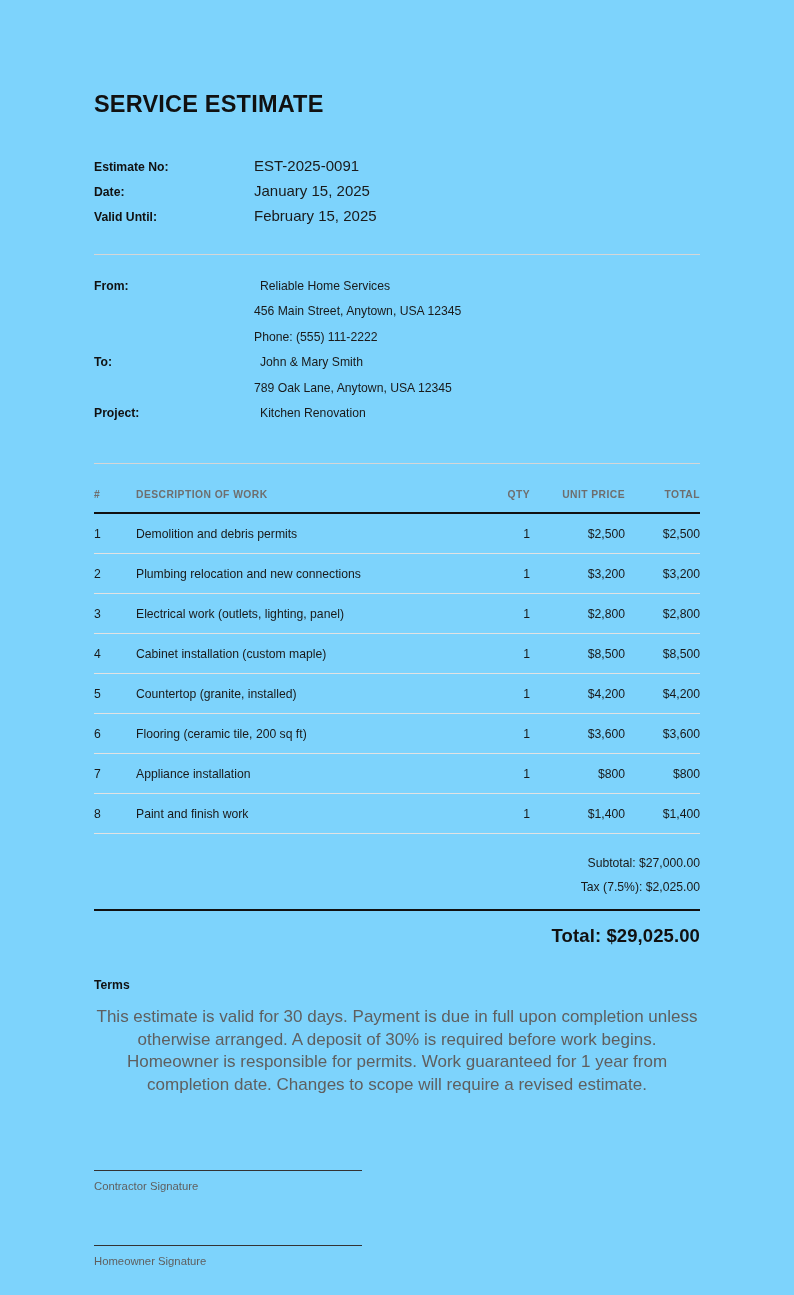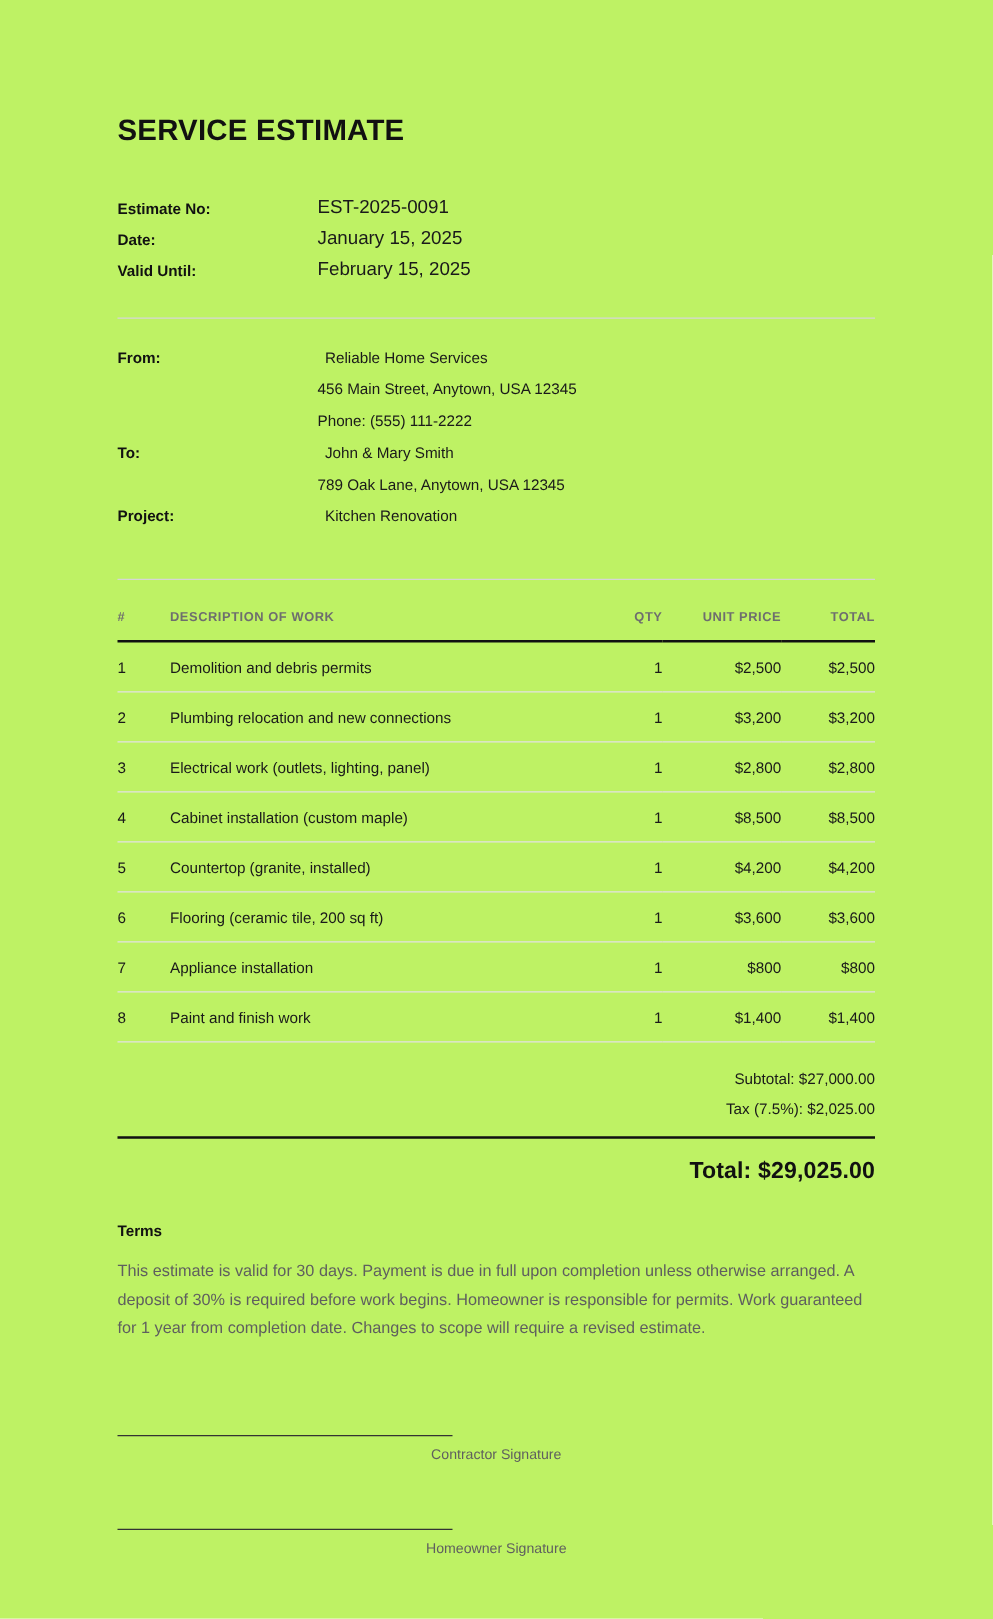--- a/index.html
+++ b/index.html
@@ -13,21 +13,21 @@
     font-family: "Liberation Sans", sans-serif;
     color: #111111;
     -webkit-font-smoothing: antialiased;
   }
   .page {
     position: relative;
     width: 794px;
     height: 1295px;
     box-sizing: border-box;
     padding: 0 94px;
-    background: #bef264;
+    background: #7dd3fc;
   }
 
   
   .doc-title {
     margin: 0;
     padding-top: 93px;
     font-size: 23.5px;
     font-weight: bold;
     letter-spacing: 0.2px;
     color: #111111;
@@ -149,31 +149,30 @@
     width: 606px;
   }
   .terms-heading {
     margin: 0;
     font-size: 12.2px;
     font-weight: bold;
     color: #111111;
   }
   .terms-body {
     margin: 14px 0 0 0;
-    font-size: 13px;
+    font-size: 17px;
     line-height: 22.5px;
     color: #5f5f5f;
-    text-align: left;
+    text-align: center;
   }
 
   
   .signatures {
     margin-top: 74px;
     width: 606px;
-    text-align: center;
   }
   .sig-block + .sig-block { margin-top: 53px; }
   .sig-line {
     border: 0;
     border-top: 1.5px solid #333333;
     margin: 0;
     width: 268px;
   }
   .sig-caption {
     margin: 9px 0 0 0;

